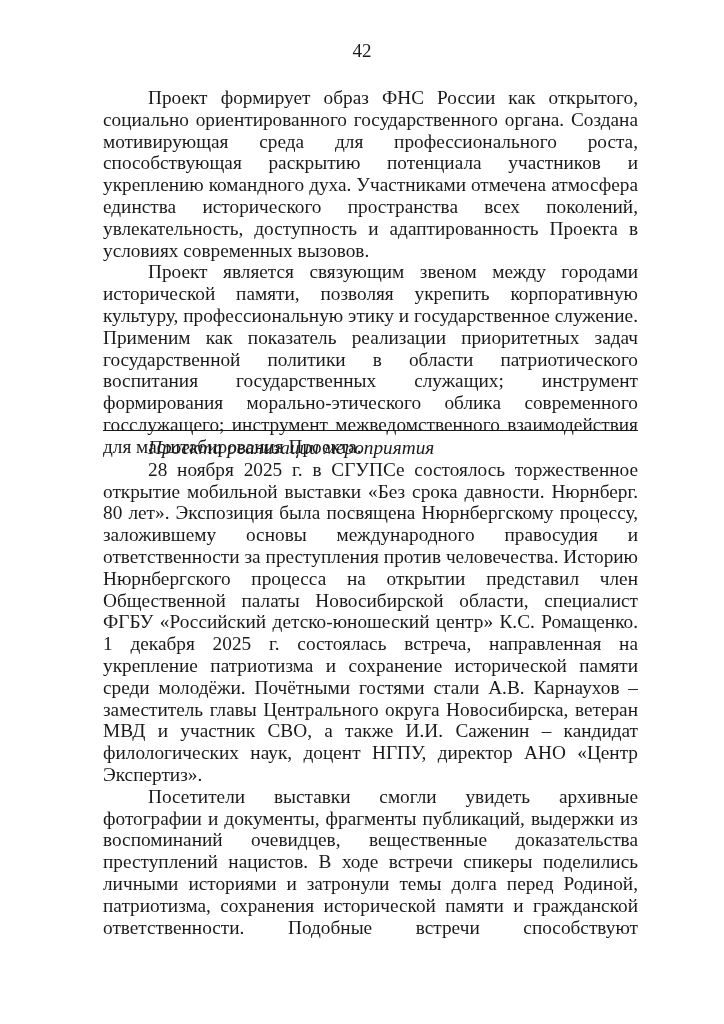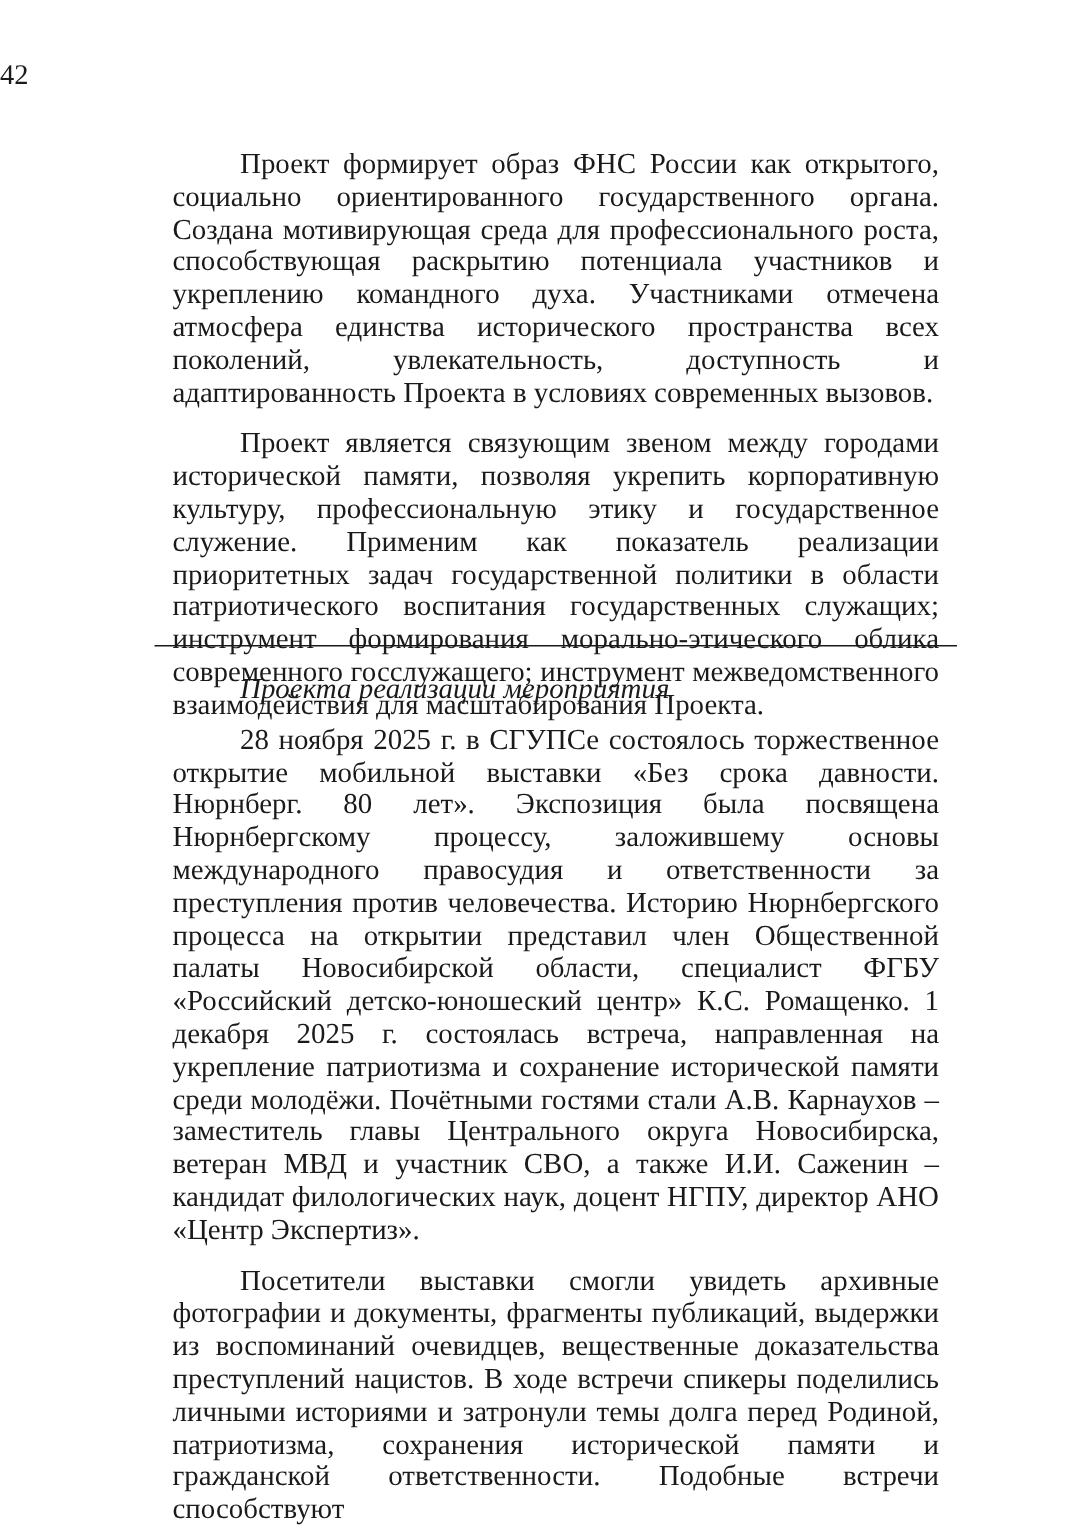--- a/index.html
+++ b/index.html
@@ -1,23 +1,23 @@
 <!DOCTYPE html>
 <html><head>
 <meta charset="utf-8">
 <style>
   html, body { margin: 0; padding: 0; background: #ffffff; }
   body { width: 724px; height: 1024px; position: relative; overflow: hidden;
          font-family: "Liberation Serif", "DejaVu Serif", serif; color: #1a1a1a; }
-  .page-number { position: absolute; top: 40px; left: 0; width: 724px; 
+  .page-number { position: absolute; top: 40px; left: 0; width: 724px; text-align: center;
                  font-size: 19px; line-height: 22px; }
   .content { position: absolute; left: 103px; width: 535px; font-size: 19.3px; line-height: 21.8px; }
   .block1 { top: 87px; }
   .block2 { top: 437px; }
-  p { margin: 12px; text-align: justify; text-align-last: left; }
+  p { margin: 0; text-align: justify; text-align-last: left; }
   .indent { text-indent: 45px; }
   .ital { font-style: italic; }
   .rule { position: absolute; left: 103px; width: 535px; top: 430px; height: 0;
           border-top: 1.5px solid #1a1a1a; }
   .heading { font-weight: bold; padding-left: 45px; }
   .heading .bullet { display: inline-block; width: 49px; font-size: 15px; }
   .underline { text-decoration: underline; }
   .spread { text-align-last: justify; }
 </style>
 </head>

